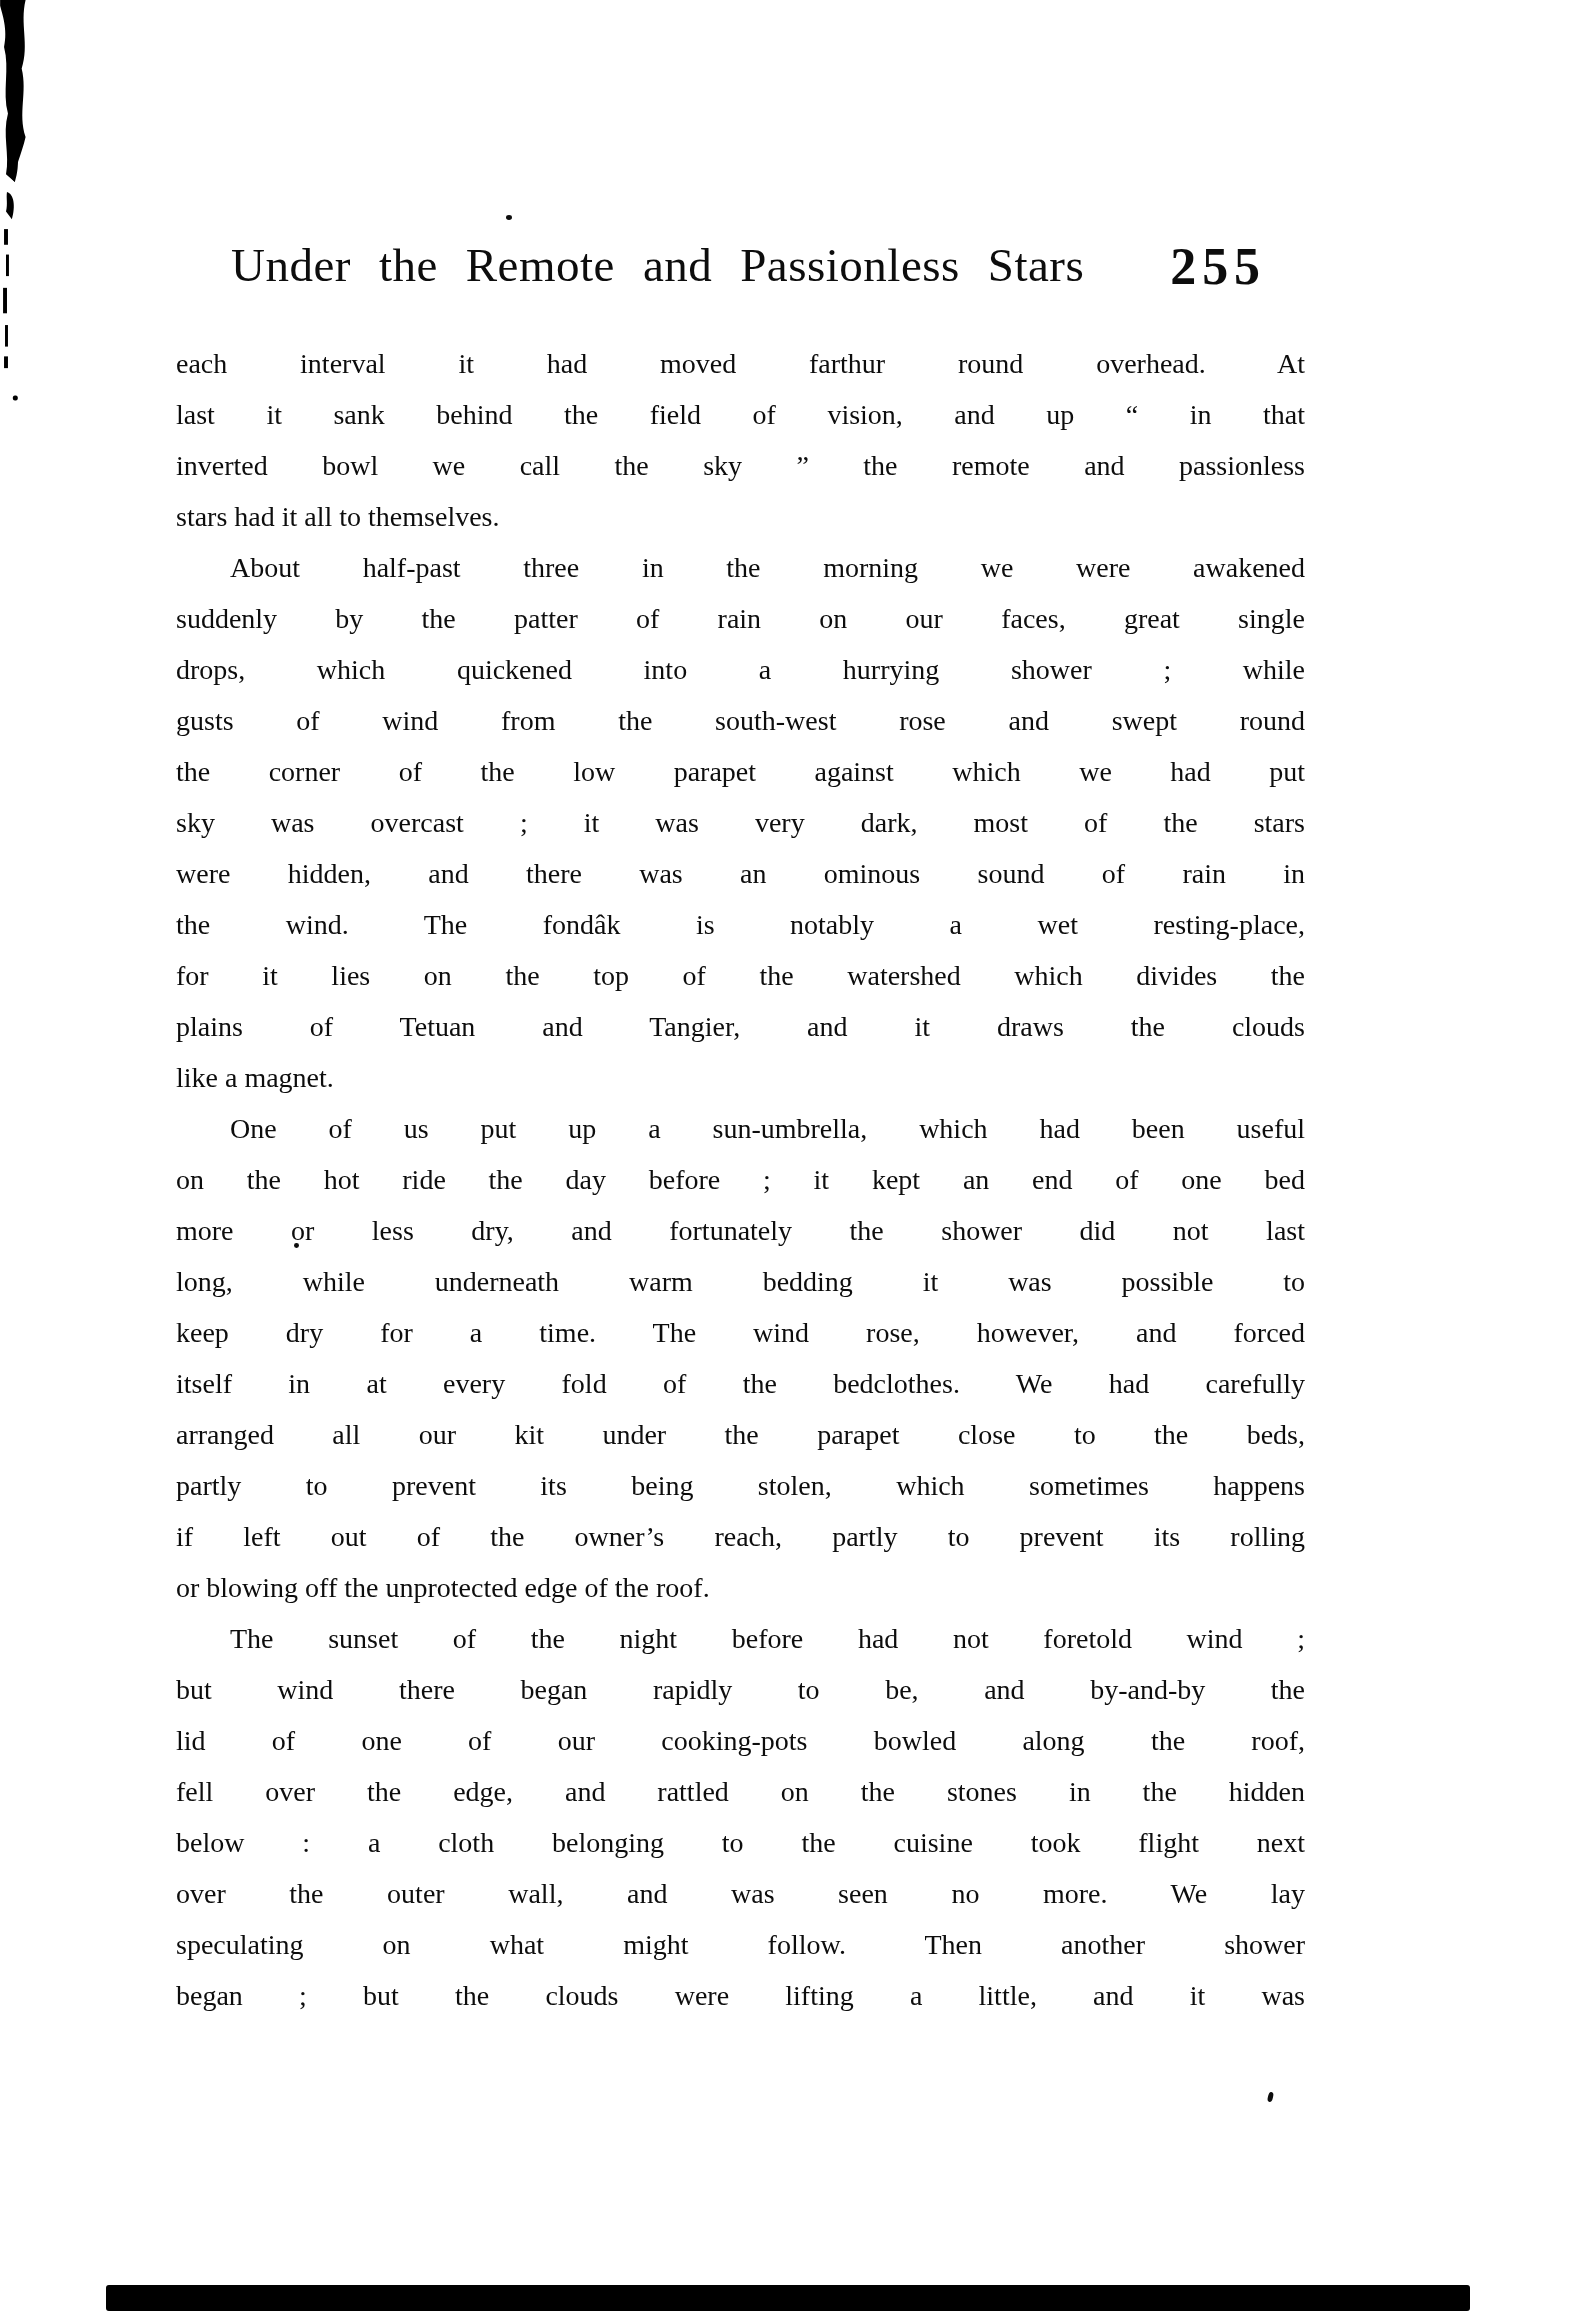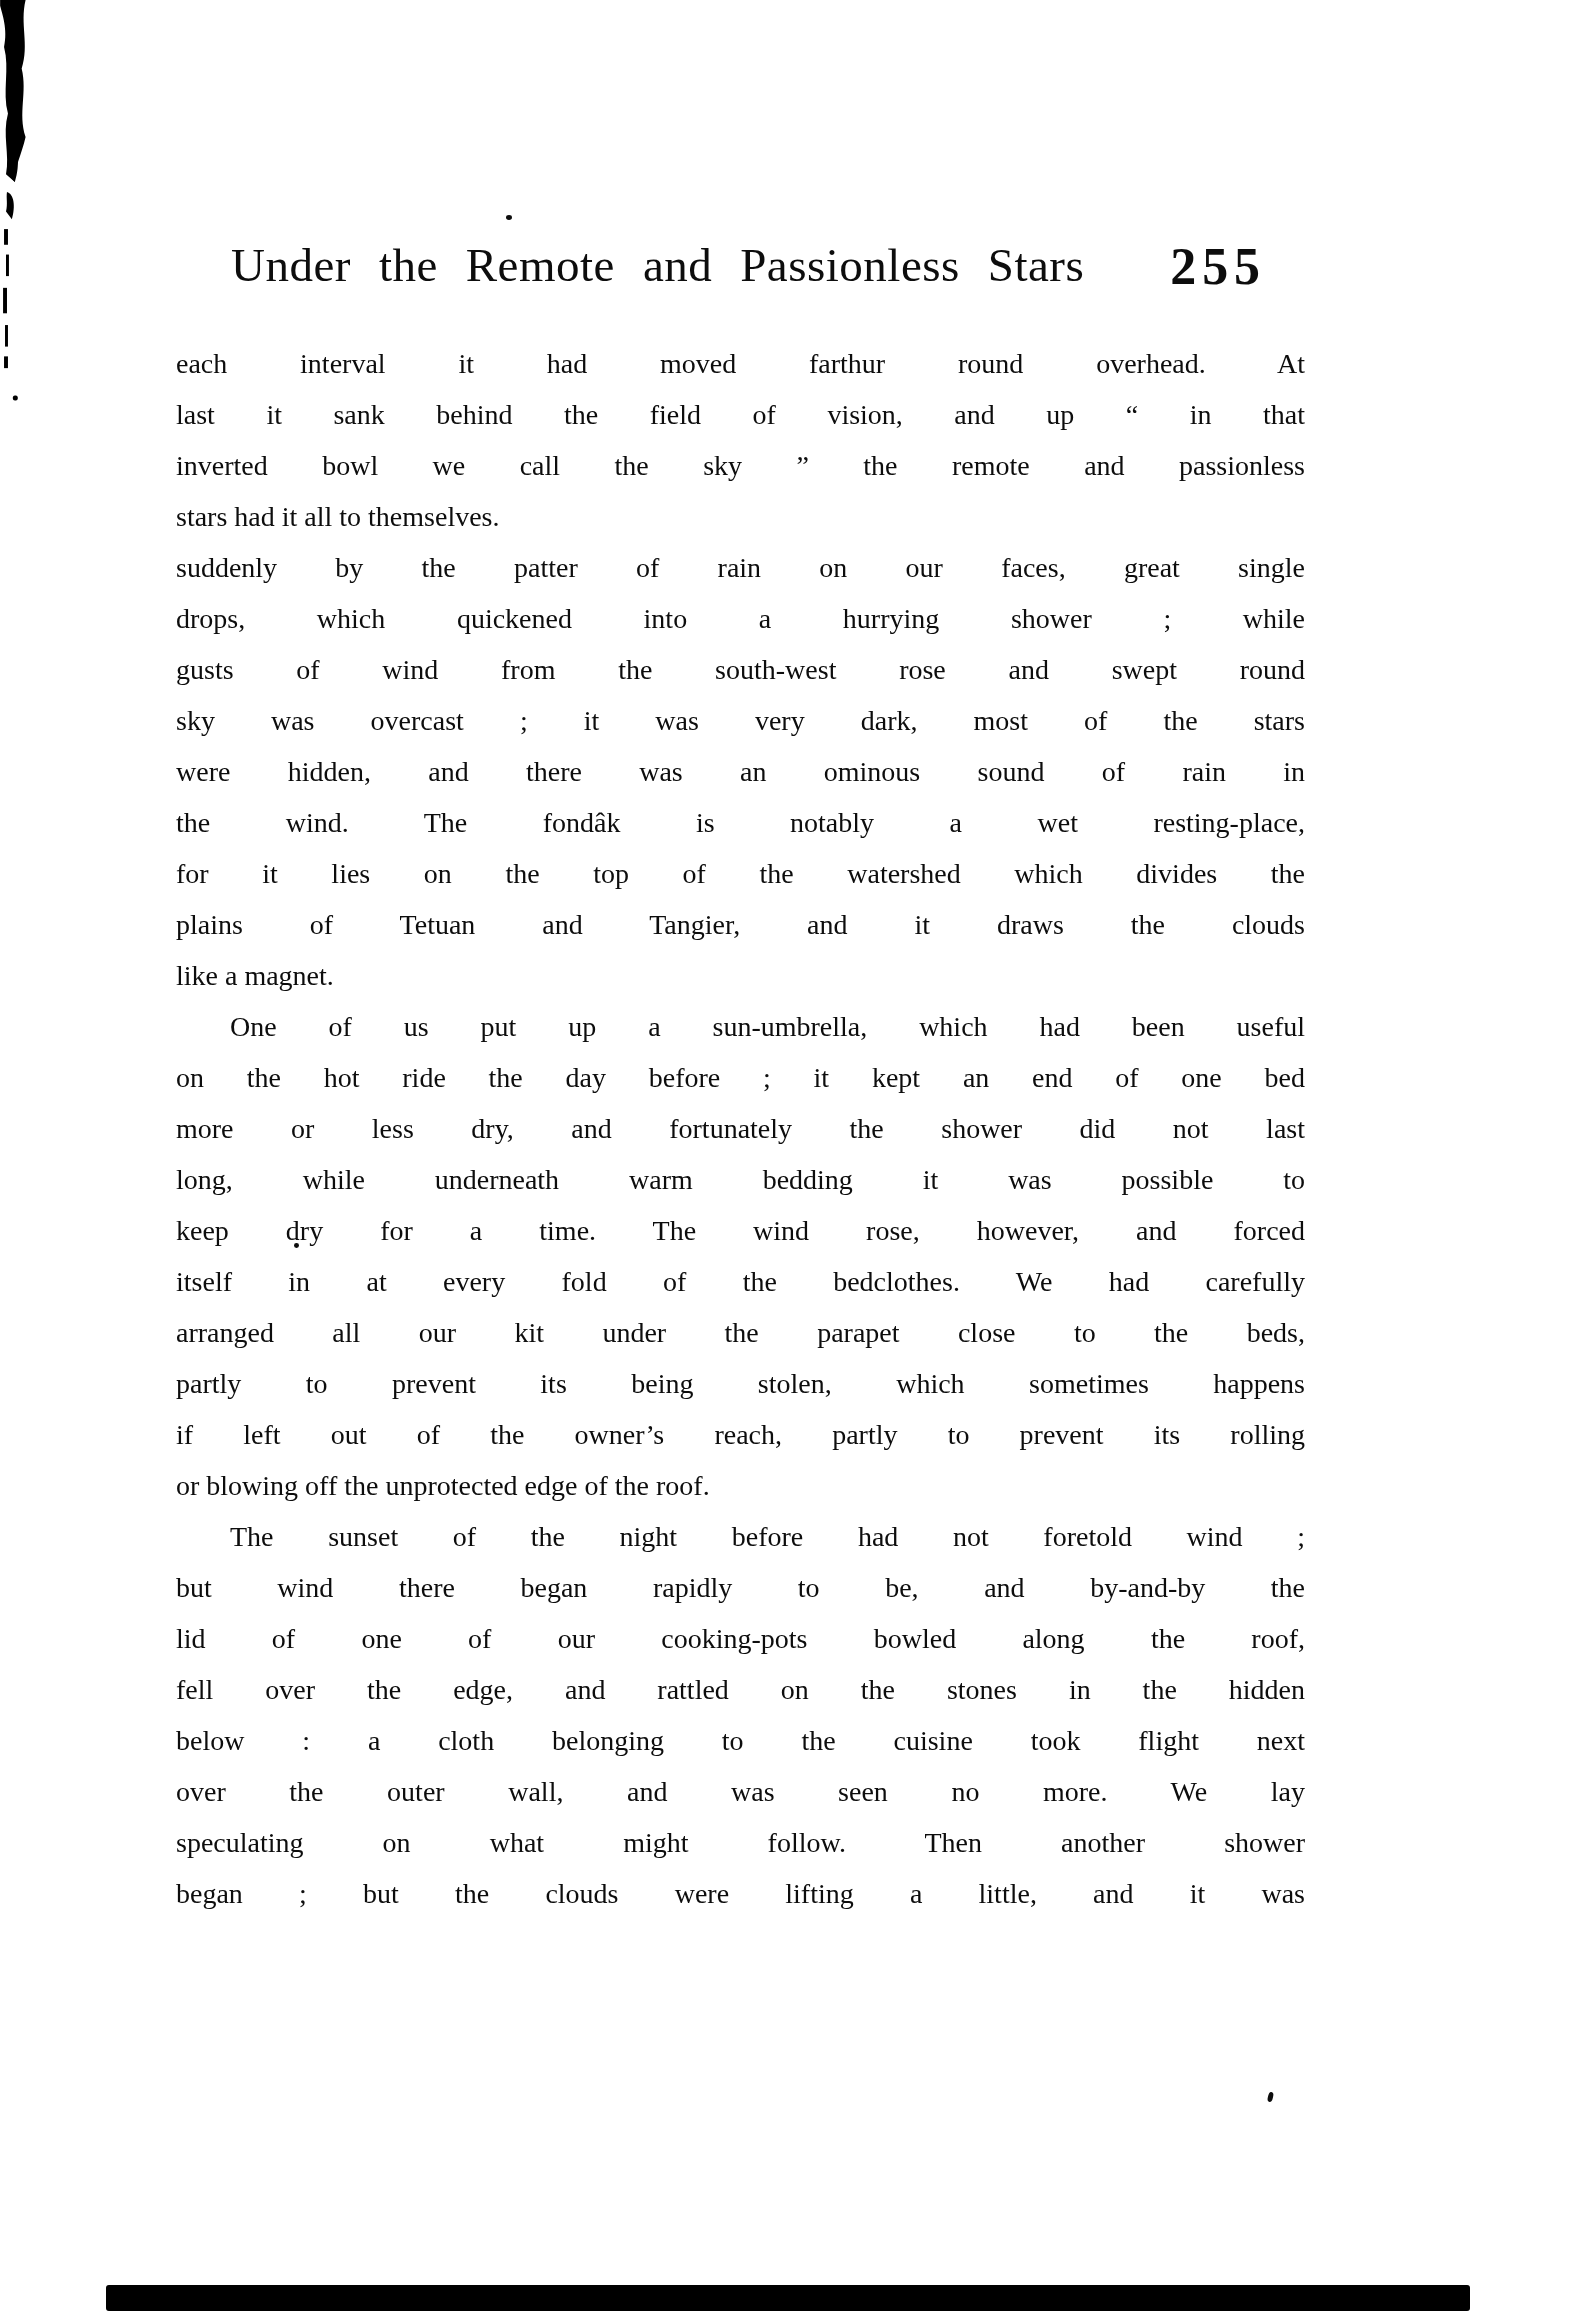--- a/index.html
+++ b/index.html
@@ -77,23 +77,25 @@
   <header class="header">
     <h1 class="title">Under the Remote and Passionless Stars</h1>
     <span class="pagenum">255</span>
   </header>
 
   <main class="body">
       <div class="line just">each interval it had moved farthur round overhead. At</div>
       <div class="line just">last it sank behind the field of vision, and up “ in that</div>
       <div class="line just">inverted bowl we call the sky ” the remote and passionless</div>
       <div class="line">stars had it all to themselves.</div>
+      <div class="line indent just">About half-past three in the morning we were awakened</div>
       <div class="line just">suddenly by the patter of rain on our faces, great single</div>
       <div class="line just">drops, which quickened into a hurrying shower ; while</div>
       <div class="line just">gusts of wind from the south-west rose and swept round</div>
+      <div class="line just">the corner of the low parapet against which we had put</div>
       <div class="line just">sky was overcast ; it was very dark, most of the stars</div>
       <div class="line just">were hidden, and there was an ominous sound of rain in</div>
       <div class="line just">the wind. The fondâk is notably a wet resting-place,</div>
       <div class="line just">for it lies on the top of the watershed which divides the</div>
       <div class="line just">plains of Tetuan and Tangier, and it draws the clouds</div>
       <div class="line">like a magnet.</div>
       <div class="line indent just">One of us put up a sun-umbrella, which had been useful</div>
       <div class="line just">on the hot ride the day before ; it kept an end of one bed</div>
       <div class="line just">more or less dry, and fortunately the shower did not last</div>
       <div class="line just">long, while underneath warm bedding it was possible to</div>

